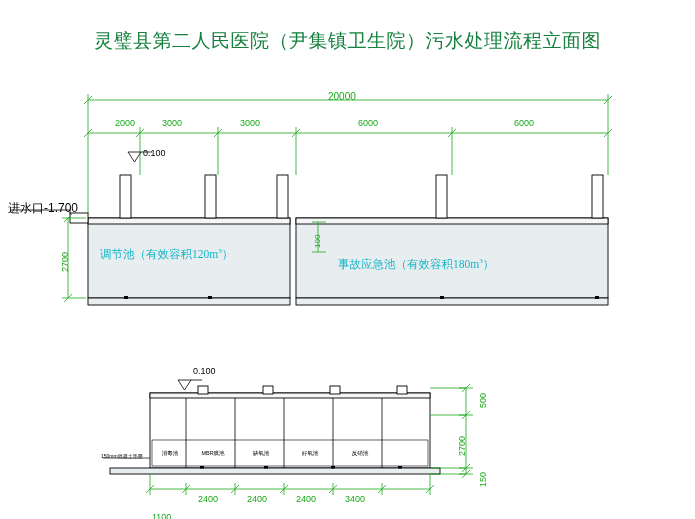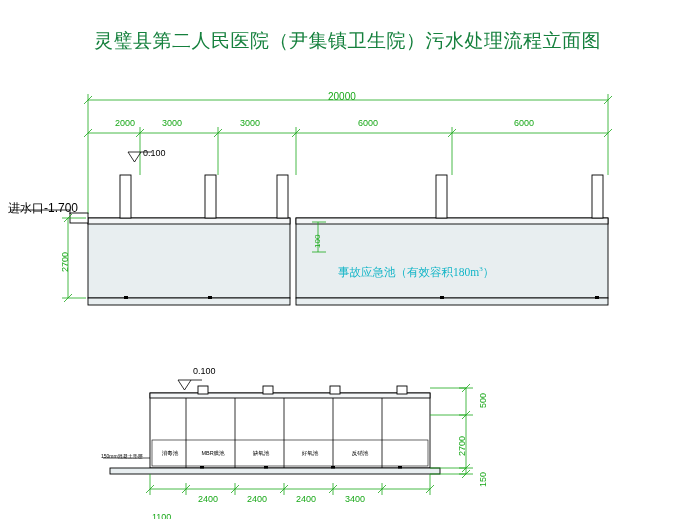--- a/index.html
+++ b/index.html
@@ -257,22 +257,23 @@
   <div class="dim-text" style="left:514px; top:118px;">6000</div>
 
   <div class="blk-text" style="left:143px; top:148px; font-size:9px;">0.100</div>
 
   <div class="blk-text" style="left:8px; top:200px;">进水口-1.700</div>
 
   <div class="dim-text vert" style="left:60px; top:272px; transform:rotate(-90deg);">2700</div>
 
   <div class="dim-text vert" style="left:313px; top:248px; transform:rotate(-90deg); font-size:8px;">100</div>
 
-
-  <div class="cyan-label" style="left:338px; top:265px;"><span>事故应急池（有效容积180m</span><sup>3</sup><span>）</span></div>
+  <div class="cyan-label" style="left:100px; top:247px;"><span>调节池（有效容积120m</span><sup>3</sup><span>）</span></div>
+
+  <div class="cyan-label" style="left:338px; top:257px;"><span>事故应急池（有效容积180m</span><sup>3</sup><span>）</span></div>
 
   <div class="blk-text" style="left:193px; top:366px; font-size:9px;">0.100</div>
 
   <div class="blk-text" style="left:101px; top:453px; font-size:5px;">150mm混凝土垫层</div>
 
   <div class="tiny-cell" style="left:156px; top:450px; width:28px;">消毒池</div>
   <div class="tiny-cell" style="left:197px; top:450px; width:32px;">MBR膜池</div>
   <div class="tiny-cell" style="left:246px; top:450px; width:30px;">缺氧池</div>
   <div class="tiny-cell" style="left:295px; top:450px; width:30px;">好氧池</div>
   <div class="tiny-cell" style="left:345px; top:450px; width:30px;">反硝池</div>

